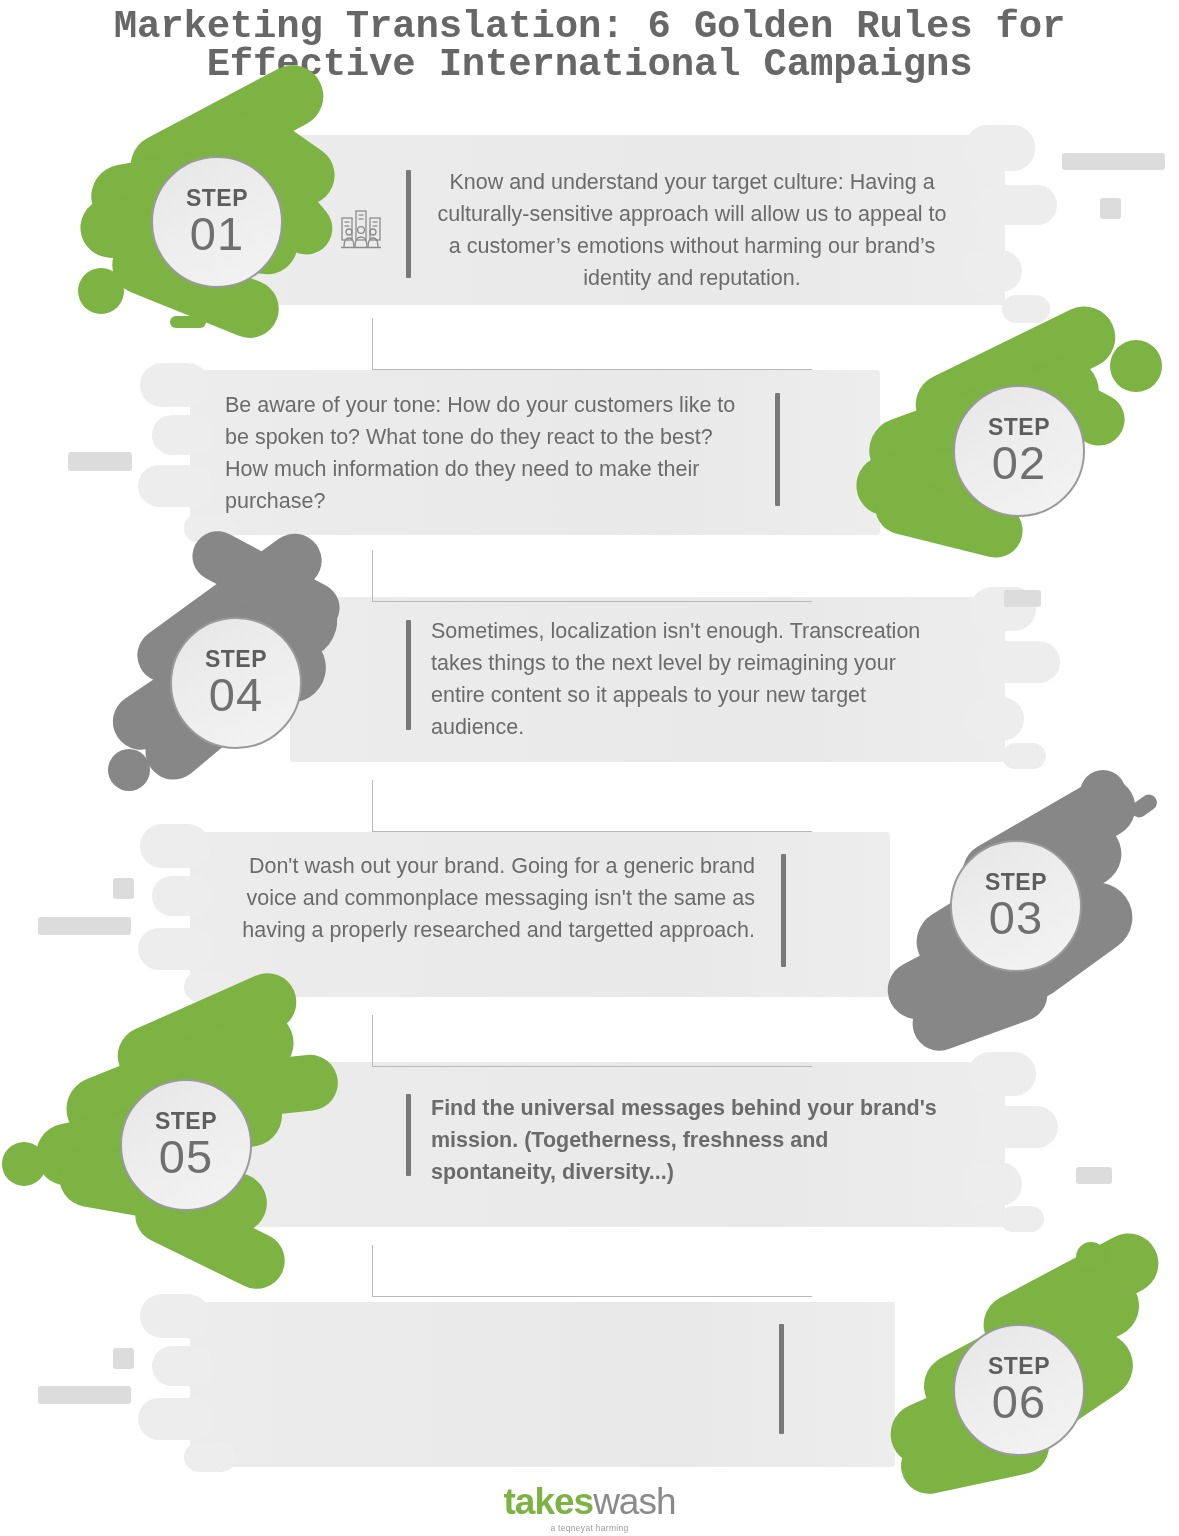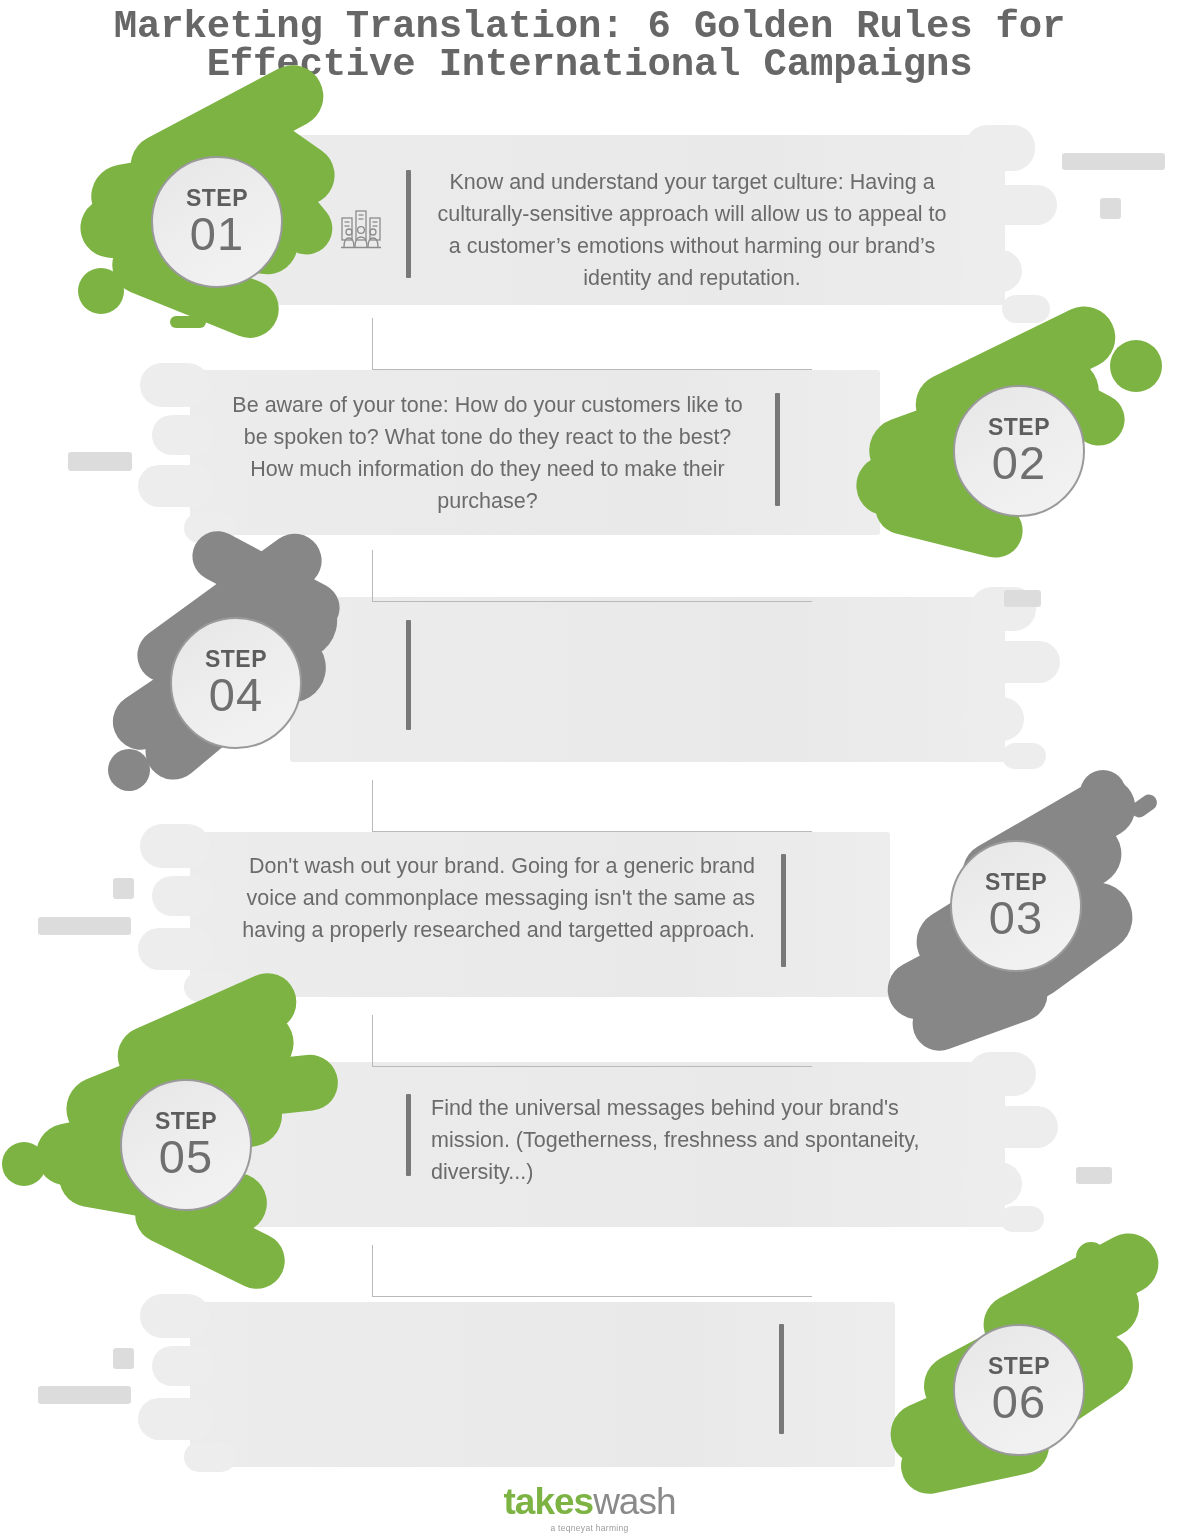--- a/index.html
+++ b/index.html
@@ -241,21 +241,21 @@
     <div class="bs green" style="left:170px;top:40px;width:110px;height:52px;transform:rotate(28deg);"></div>
     <div class="bs green dot" style="left:262px;top:0px;width:52px;height:52px;"></div>
   </div>
 
   <div class="badge" style="left:953px;top:40px;">
     <span class="badge-word">STEP</span>
     <span class="badge-num">02</span>
   </div>
 
   <div class="accent-bar" style="left:775px;top:48px;height:113px;"></div>
-  <div class="body-text" style="left:225px;top:44px;width:525px;text-align:center;">Be aware of your tone: How do your customers like to be spoken to? What tone do they react to the best? How much information do they need to make their purchase?</div>
+  <div class="body-text" style="left:225px;top:44px;width:525px;text-align:left;">Be aware of your tone: How do your customers like to be spoken to? What tone do they react to the best? How much information do they need to make their purchase?</div>
 </div>
 
 <div class="step-row" style="top:575px;">
   <div class="panel" style="left:290px;top:22px;width:715px;height:165px;"></div>
   <div class="torn" style="left:970px;top:12px;width:66px;height:44px;"></div>
   <div class="torn" style="left:980px;top:66px;width:80px;height:42px;"></div>
   <div class="torn" style="left:966px;top:122px;width:58px;height:44px;"></div>
   <div class="torn" style="left:1002px;top:168px;width:44px;height:26px;"></div>
 
   <div class="brush" style="left:108px;top:-22px;">
@@ -267,20 +267,21 @@
     <div class="bs grey" style="left:30px;top:150px;width:120px;height:56px;transform:rotate(-40deg);"></div>
     <div class="bs grey dot" style="left:0px;top:196px;width:42px;height:42px;"></div>
   </div>
 
   <div class="badge" style="left:170px;top:42px;">
     <span class="badge-word">STEP</span>
     <span class="badge-num">04</span>
   </div>
 
   <div class="accent-bar" style="left:406px;top:45px;height:110px;"></div>
+  <div class="body-text" style="left:431px;top:40px;width:520px;text-align:left;">Sometimes, localization isn't enough. Transcreation takes things to the next level by reimagining your entire content so it appeals to your new target audience.</div>
 </div>
 
 <div class="step-row" style="top:810px;">
   <div class="panel" style="left:190px;top:22px;width:700px;height:165px;"></div>
   <div class="torn" style="left:140px;top:14px;width:70px;height:44px;"></div>
   <div class="torn" style="left:152px;top:66px;width:62px;height:40px;"></div>
   <div class="torn" style="left:138px;top:118px;width:76px;height:42px;"></div>
   <div class="torn" style="left:184px;top:162px;width:52px;height:30px;"></div>
 
   <div class="brush" style="left:880px;top:-40px;">
@@ -318,21 +319,21 @@
     <div class="bs green" style="left:200px;top:58px;width:118px;height:56px;transform:rotate(-6deg);"></div>
     <div class="bs green dot" style="left:-18px;top:142px;width:44px;height:44px;"></div>
   </div>
 
   <div class="badge" style="left:120px;top:37px;">
     <span class="badge-word">STEP</span>
     <span class="badge-num">05</span>
   </div>
 
   <div class="accent-bar" style="left:406px;top:52px;height:82px;"></div>
-  <div class="body-text" style="left:431px;top:50px;width:510px;text-align:left;">Find the universal messages behind your brand's mission. (Togetherness, freshness and spontaneity, diversity...)</div>
+  <div class="body-text" style="left:431px;top:50px;width:510px;text-align:left;font-weight:bold;">Find the universal messages behind your brand's mission. (Togetherness, freshness and spontaneity, diversity...)</div>
 </div>
 
 <div class="step-row" style="top:1282px;">
   <div class="panel" style="left:190px;top:20px;width:705px;height:165px;"></div>
   <div class="torn" style="left:140px;top:12px;width:70px;height:44px;"></div>
   <div class="torn" style="left:152px;top:64px;width:62px;height:40px;"></div>
   <div class="torn" style="left:138px;top:116px;width:76px;height:42px;"></div>
   <div class="torn" style="left:184px;top:160px;width:52px;height:30px;"></div>
 
   <div class="brush" style="left:880px;top:-22px;">

